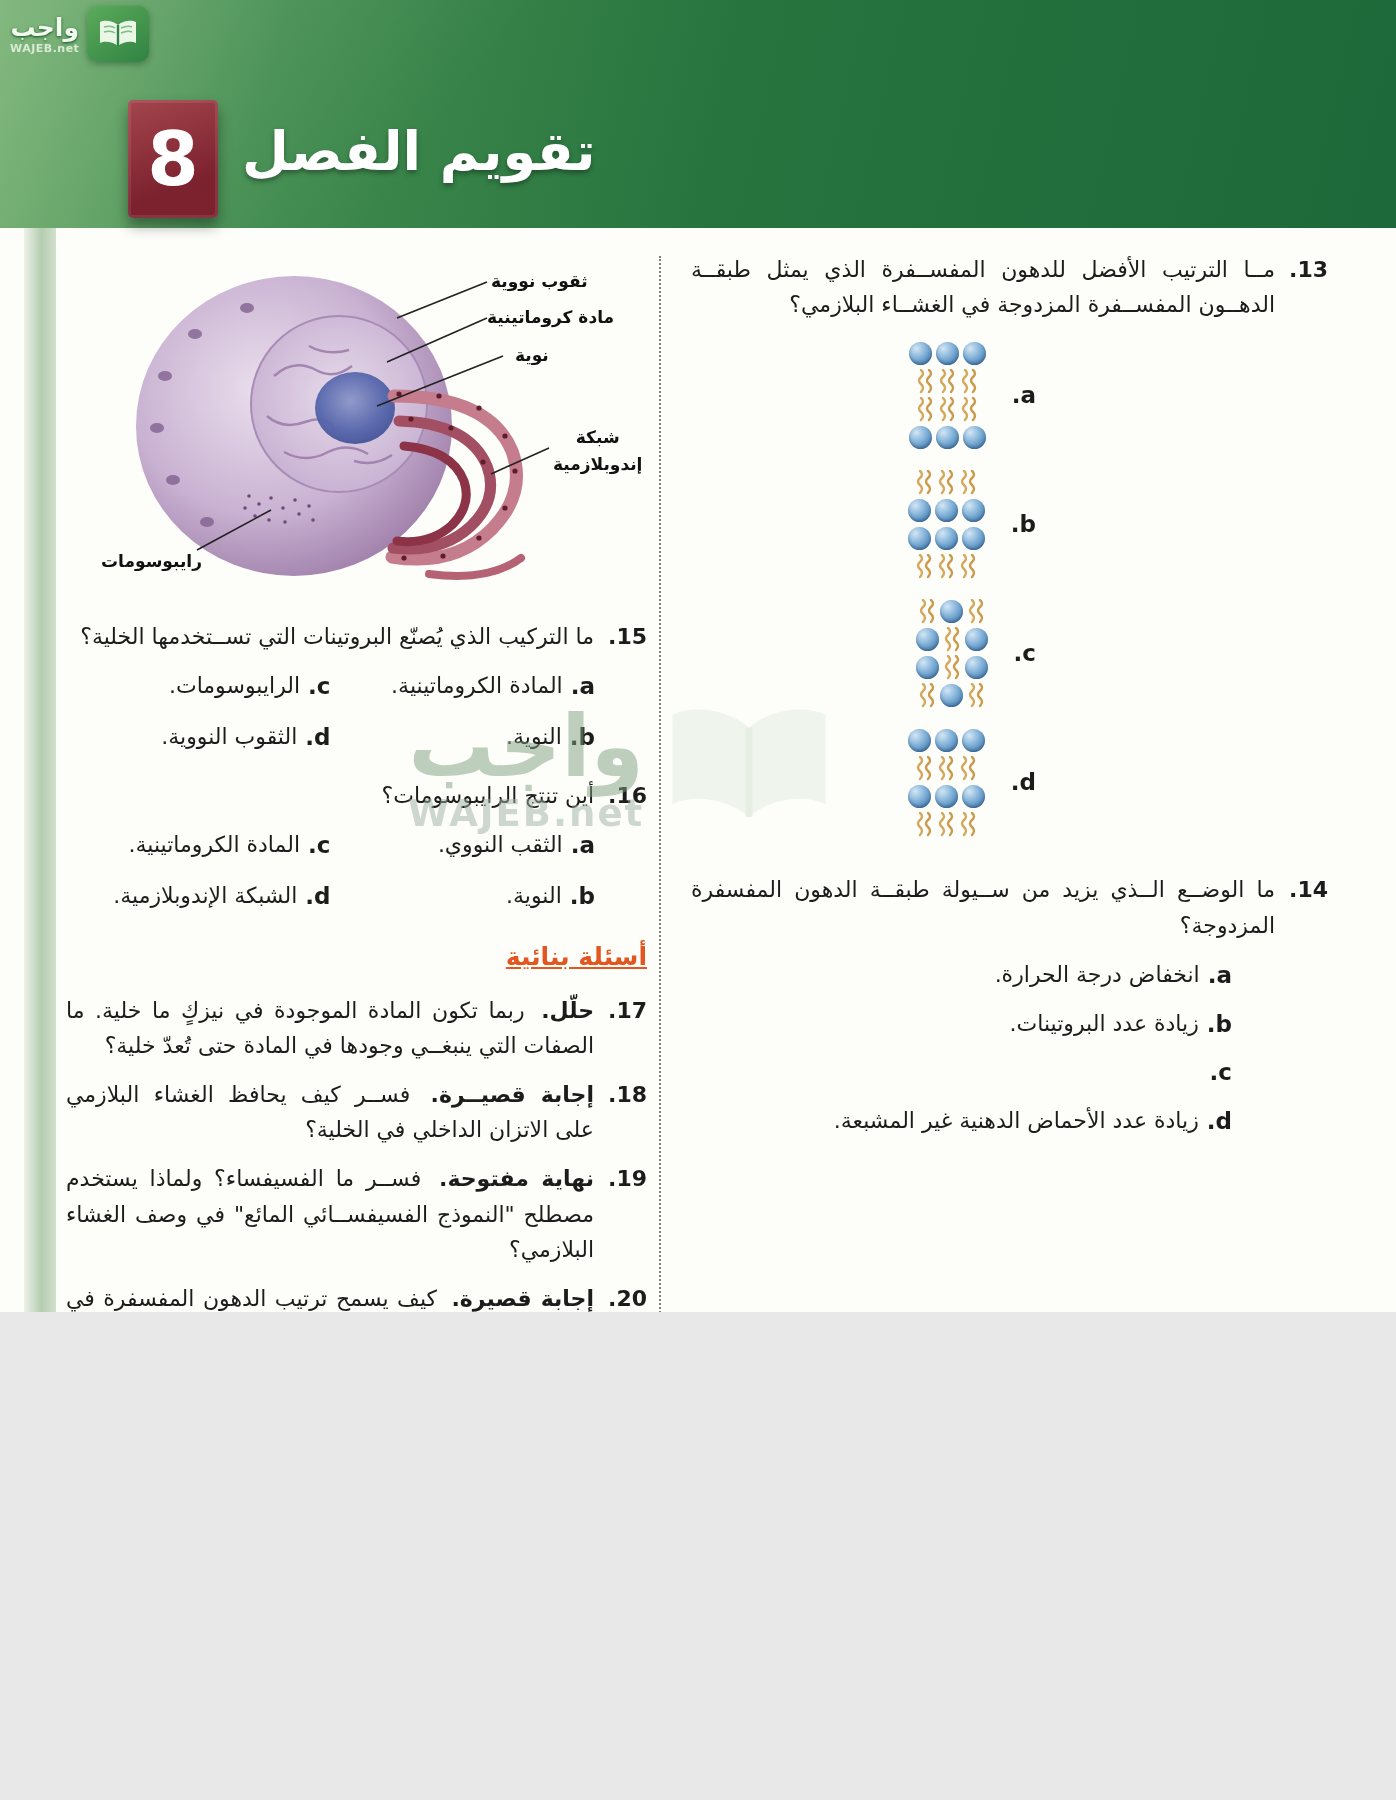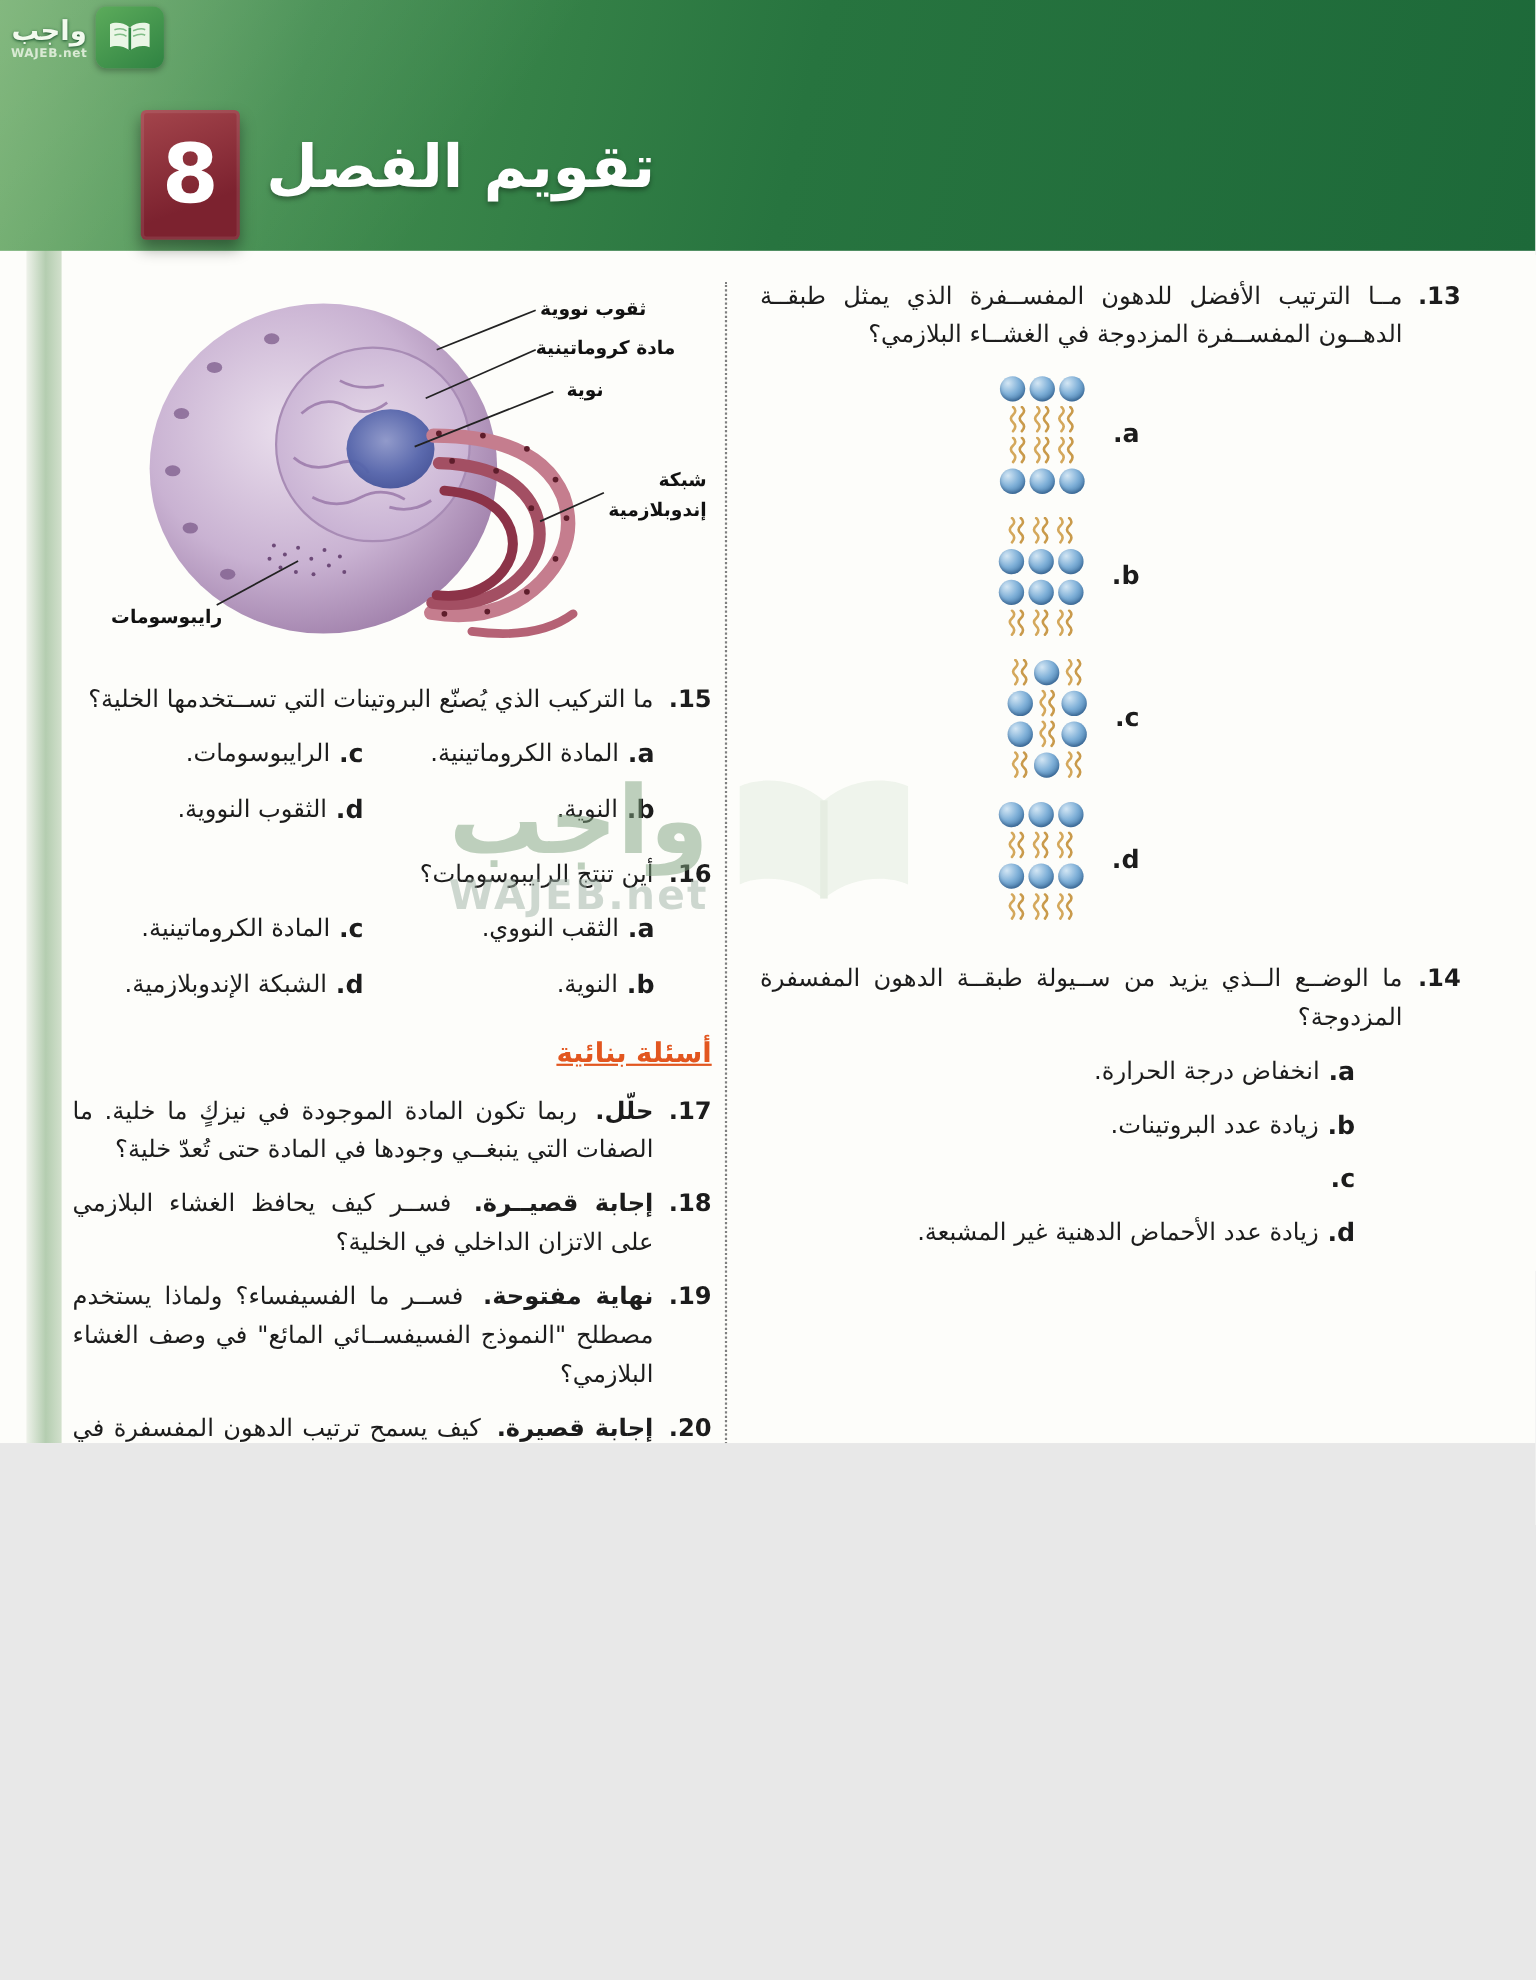--- a/index.html
+++ b/index.html
@@ -406,21 +406,21 @@
             <line x1="298" y1="62" x2="388" y2="26"></line>
             <line x1="288" y1="106" x2="388" y2="62"></line>
             <line x1="278" y1="150" x2="404" y2="100"></line>
             <line x1="392" y1="218" x2="450" y2="192"></line>
             <line x1="172" y1="254" x2="98" y2="294"></line>
           </g>
         </svg>
         <div class="diagram-label" style="left:392px; top:12px">ثقوب نووية</div>
         <div class="diagram-label" style="left:388px; top:48px">مادة كروماتينية</div>
         <div class="diagram-label" style="left:416px; top:86px">نوية</div>
-        <div class="diagram-label" style="left:454px; top:168px; text-align:right">
+        <div class="diagram-label" style="left:454px; top:168px; text-align:center">
           <div>شبكة</div>
           <div>إندوبلازمية</div>
         </div>
         <div class="diagram-label" style="left:2px; top:292px">رايبوسومات</div>
       </div>
 
       <div class="question">
         <span class="qnum">15.</span>
         <div class="qtext">ما التركيب الذي يُصنّع البروتينات التي تســتخدمها الخلية؟</div>
       </div>

